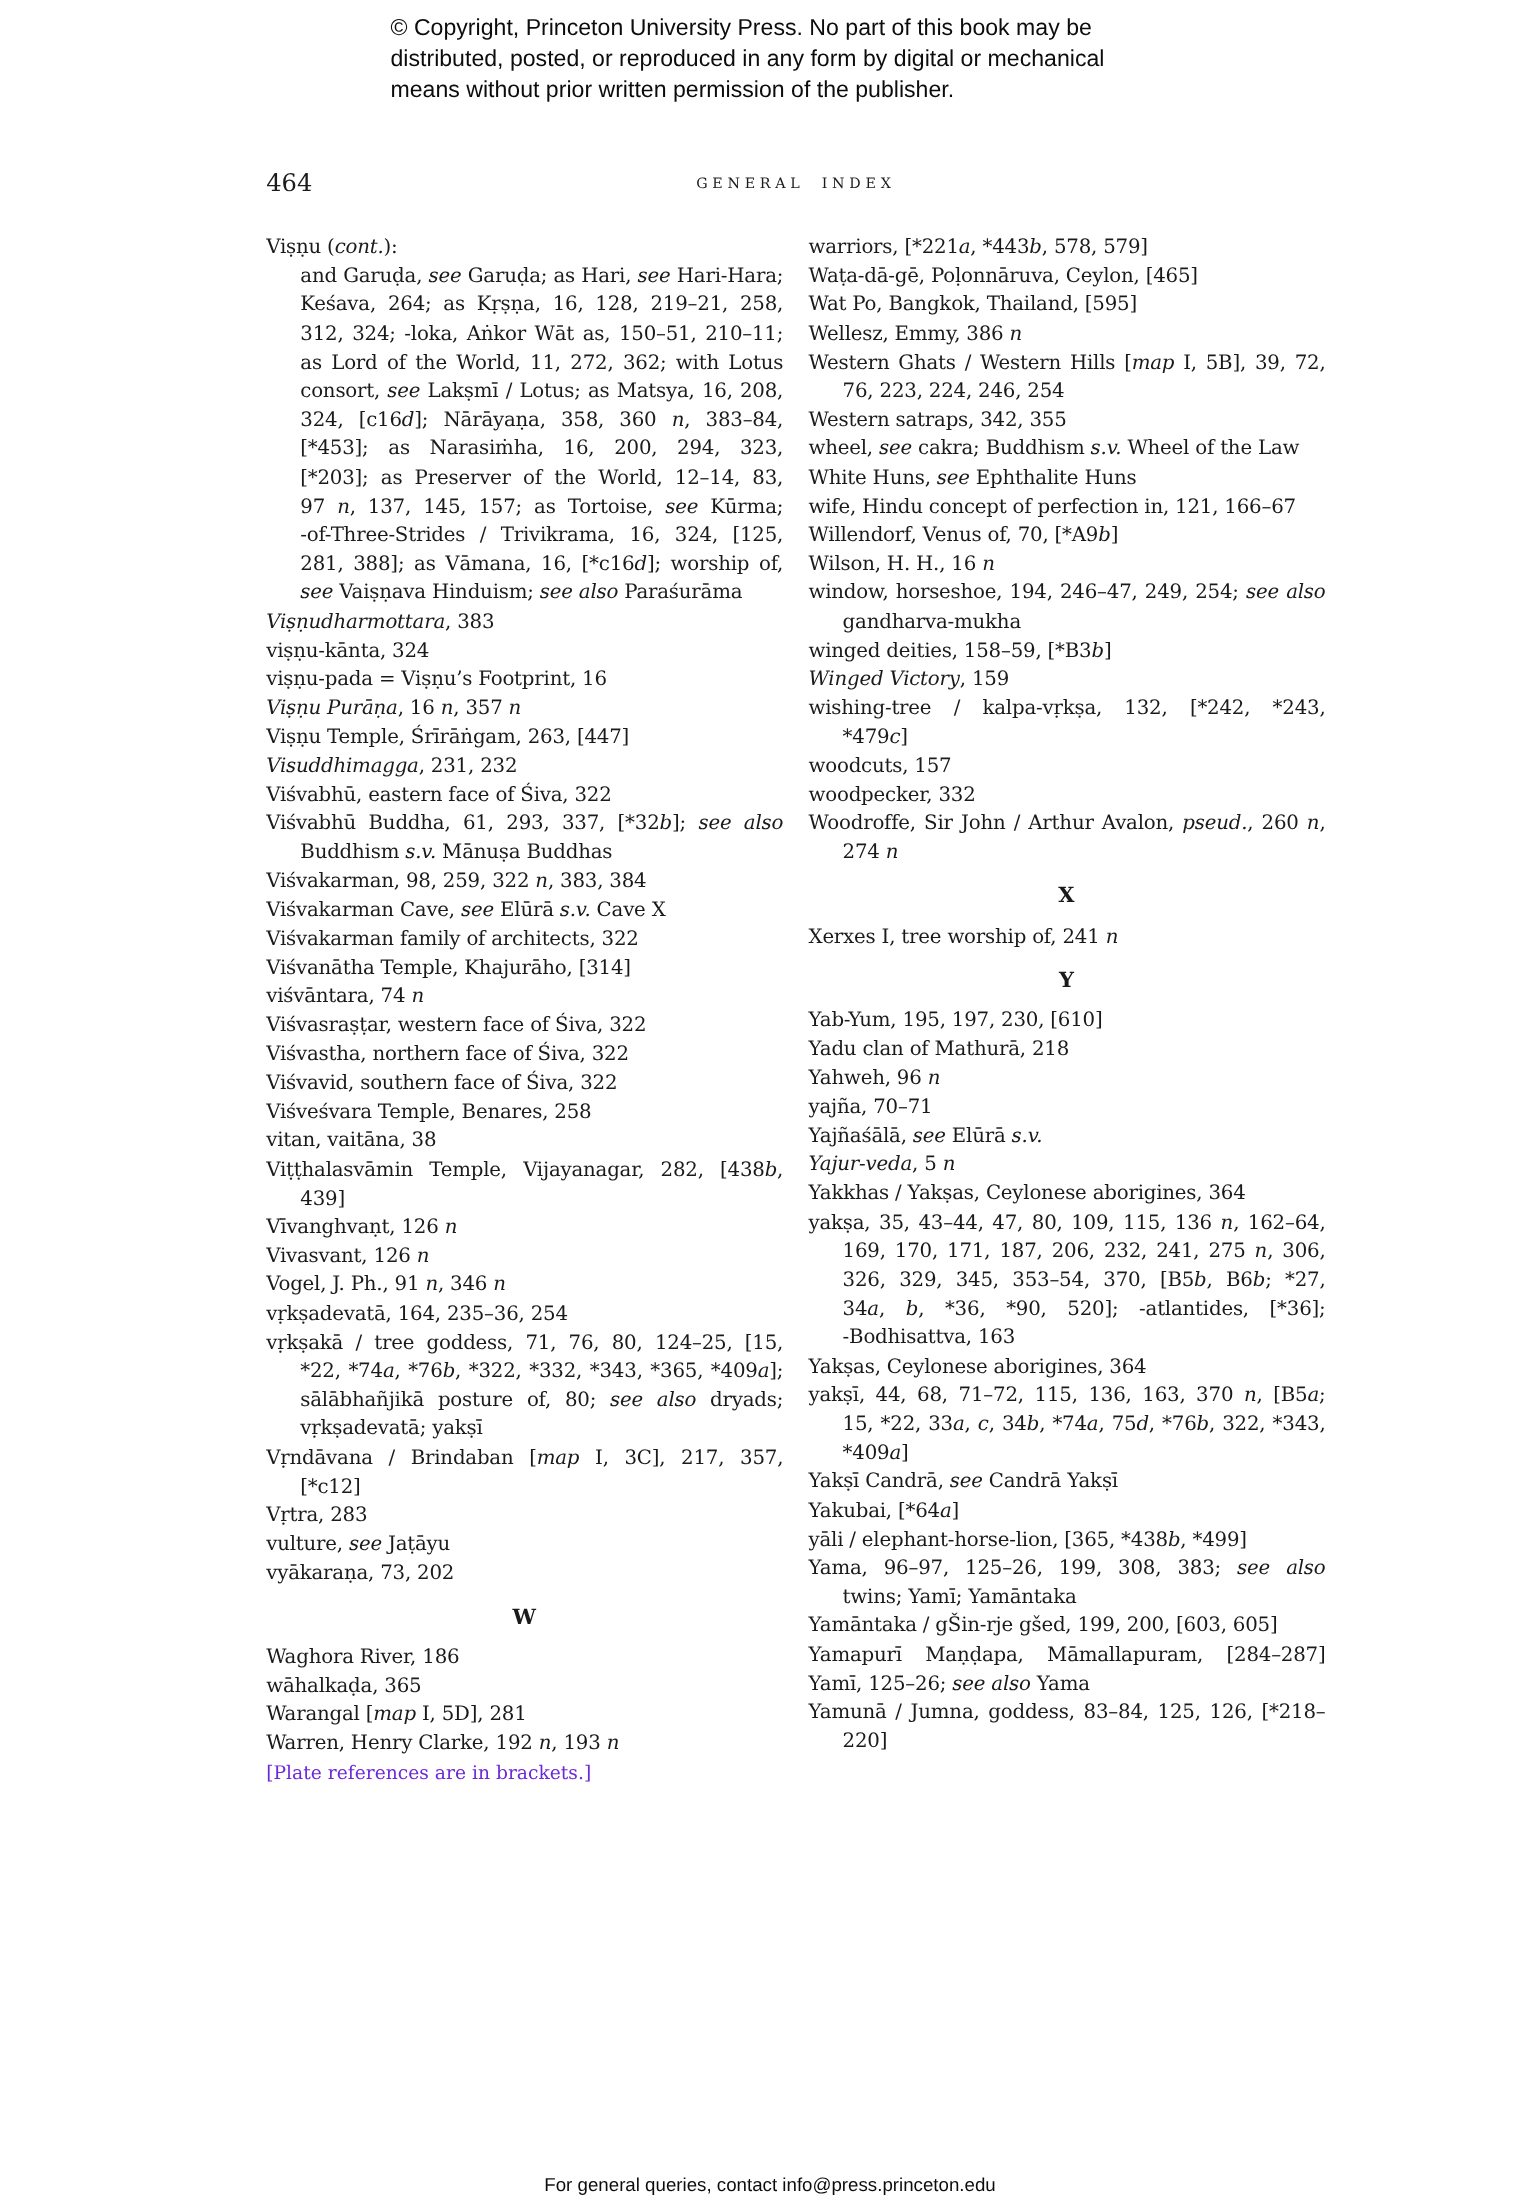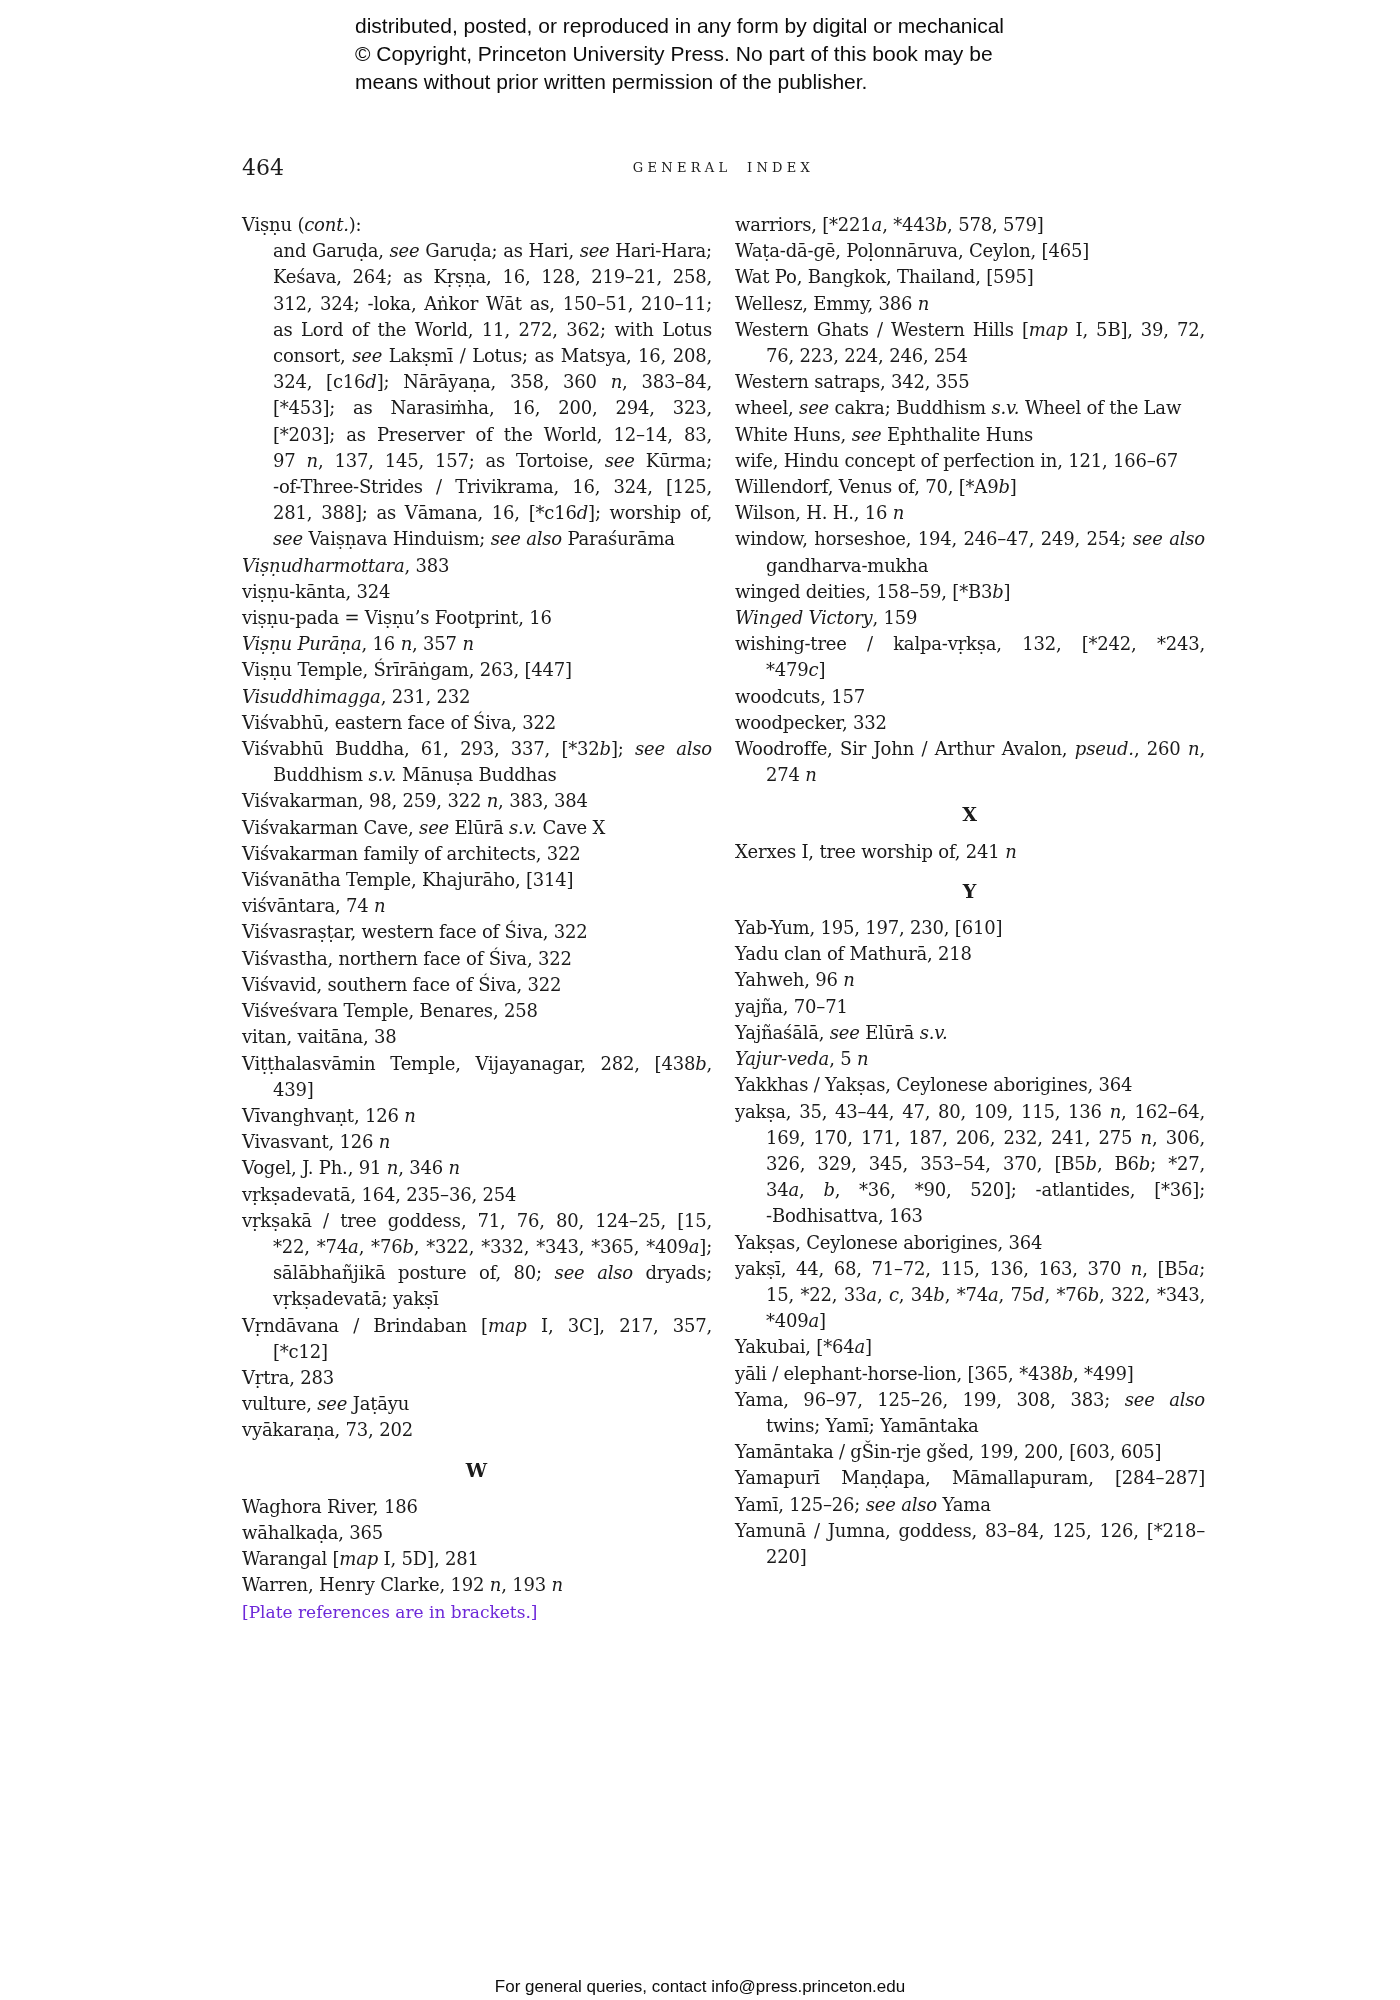--- a/index.html
+++ b/index.html
@@ -52,22 +52,22 @@
     font-size:17px;color:#0c0c0c;
   }
   i{font-style:italic;}
 </style>
 </head>
 <body>
 
 <div class="page">
 
   <div class="copyright">
+    <div>© Copyright, Princeton University Press. No part of this book may be</div>
     <div>distributed, posted, or reproduced in any form by digital or mechanical</div>
-    <div>© Copyright, Princeton University Press. No part of this book may be</div>
     <div>means without prior written permission of the publisher.</div>
   </div>
 
   <div class="pagenum">464</div>
   <div class="runhead">GENERAL INDEX</div>
 
   <div class="col col-left" id="col-left">
       <div class="line entry">Viṣṇu (<i>cont.</i>):</div>
       <div class="line runover j">and Garuḍa, <i>see</i> Garuḍa; as Hari, <i>see</i> Hari-Hara;</div>
       <div class="line runover j">Keśava, 264; as Kṛṣṇa, 16, 128, 219–21, 258,</div>
@@ -156,20 +156,21 @@
       <div class="line entry">Yakkhas / Yakṣas, Ceylonese aborigines, 364</div>
       <div class="line entry j">yakṣa, 35, 43–44, 47, 80, 109, 115, 136 <i>n</i>, 162–64,</div>
       <div class="line runover j">169, 170, 171, 187, 206, 232, 241, 275 <i>n</i>, 306,</div>
       <div class="line runover j">326, 329, 345, 353–54, 370, [B5<i>b</i>, B6<i>b</i>; *27,</div>
       <div class="line runover j">34<i>a</i>, <i>b</i>, *36, *90, 520]; -atlantides, [*36];</div>
       <div class="line runover">-Bodhisattva, 163</div>
       <div class="line entry">Yakṣas, Ceylonese aborigines, 364</div>
       <div class="line entry j">yakṣī, 44, 68, 71–72, 115, 136, 163, 370 <i>n</i>, [B5<i>a</i>;</div>
       <div class="line runover j">15, *22, 33<i>a</i>, <i>c</i>, 34<i>b</i>, *74<i>a</i>, 75<i>d</i>, *76<i>b</i>, 322, *343,</div>
       <div class="line runover">*409<i>a</i>]</div>
+      <div class="line entry">Yakṣī Candrā, <i>see</i> Candrā Yakṣī</div>
       <div class="line entry">Yakubai, [*64<i>a</i>]</div>
       <div class="line entry">yāli / elephant-horse-lion, [365, *438<i>b</i>, *499]</div>
       <div class="line entry j">Yama, 96–97, 125–26, 199, 308, 383; <i>see also</i></div>
       <div class="line runover">twins; Yamī; Yamāntaka</div>
       <div class="line entry">Yamāntaka / gŠin-rje gšed, 199, 200, [603, 605]</div>
       <div class="line entry j">Yamapurī Maṇḍapa, Māmallapuram, [284–287]</div>
       <div class="line entry">Yamī, 125–26; <i>see also</i> Yama</div>
       <div class="line entry j">Yamunā / Jumna, goddess, 83–84, 125, 126, [*218–</div>
       <div class="line runover">220]</div>
     </div>

